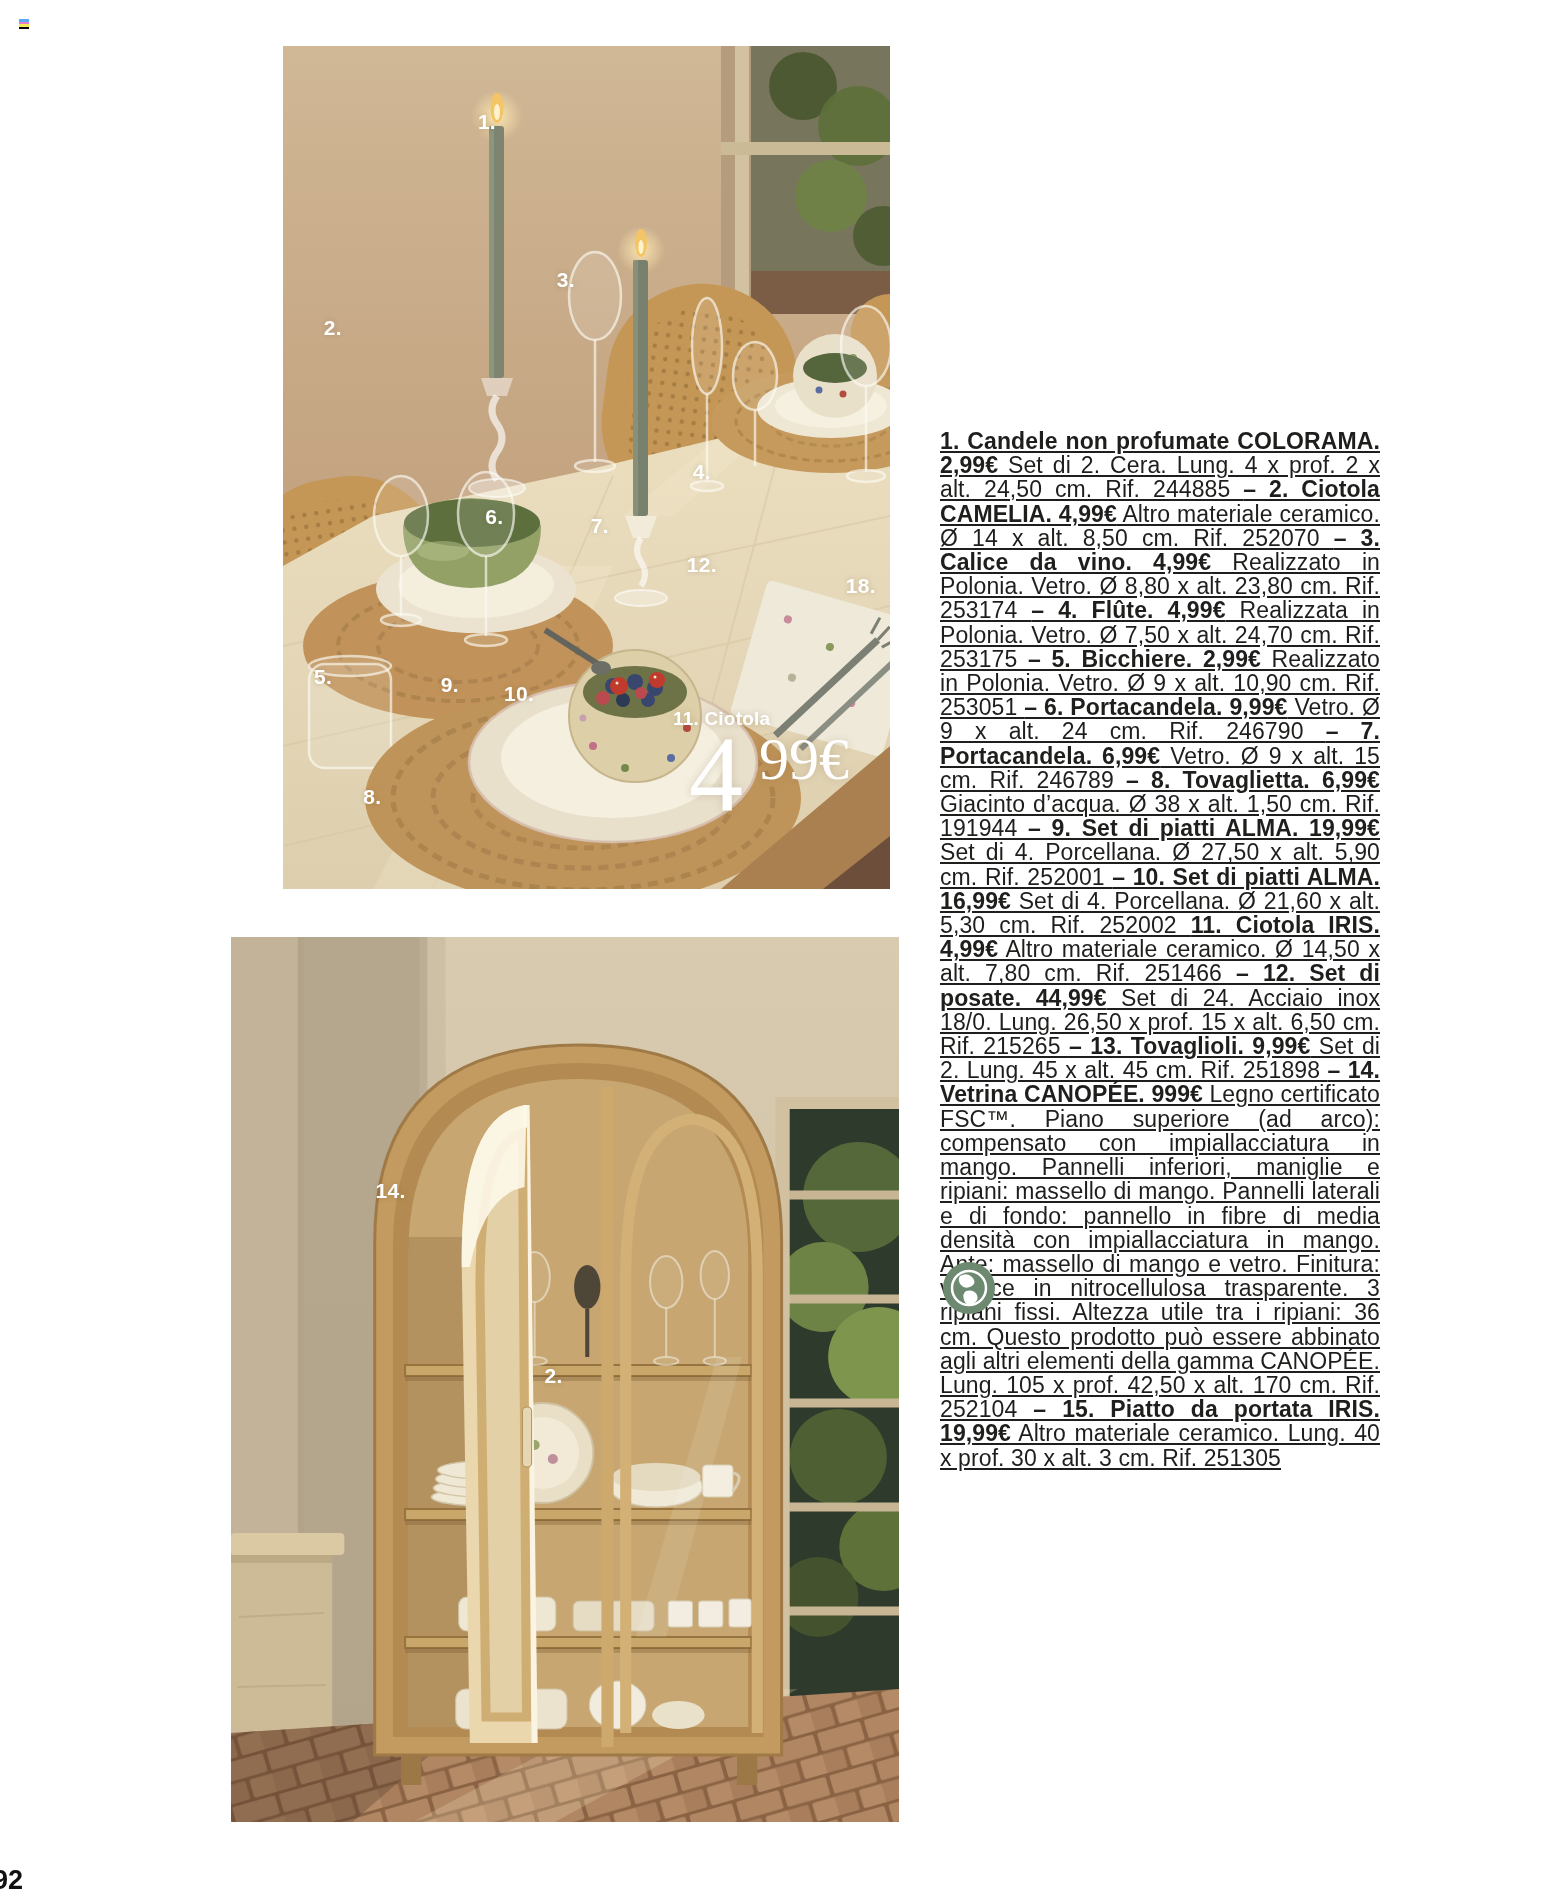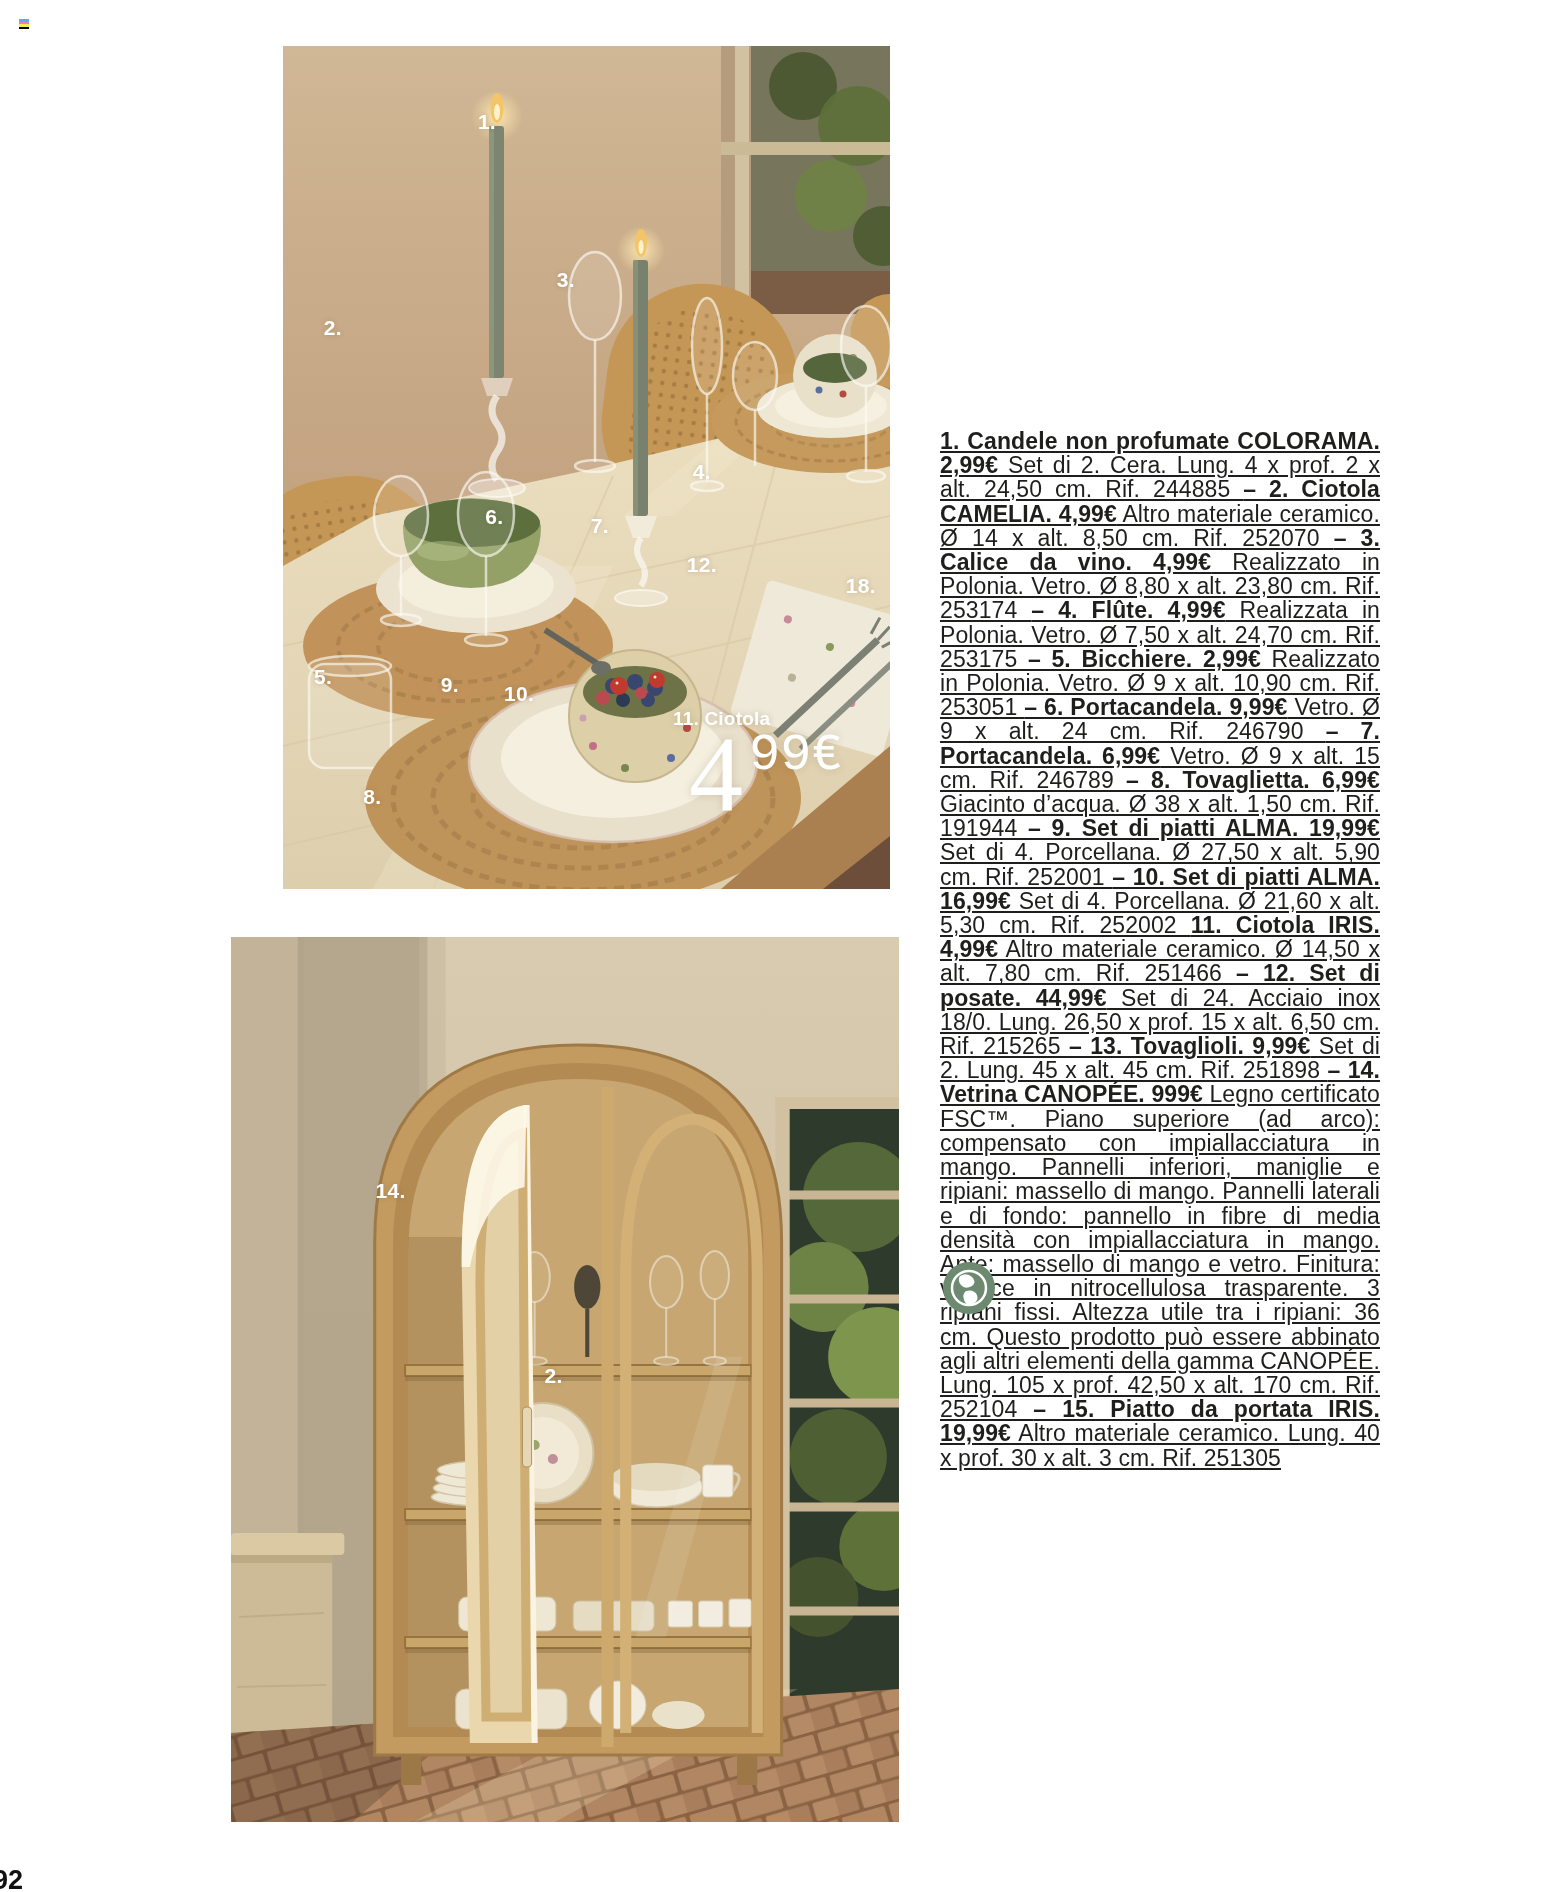--- a/index.html
+++ b/index.html
@@ -19,21 +19,21 @@
   
   .co{position:absolute;transform:translate(-50%,-50%);font-weight:700;font-size:21px;
       color:#fff;letter-spacing:.3px;text-shadow:0 0 5px rgba(90,70,40,.25);white-space:nowrap;}
 
   
   .price-tag{position:absolute;left:390px;top:650px;color:#fff;}
   .pt-label{font-weight:700;font-size:19px;letter-spacing:.2px;text-shadow:0 0 6px rgba(90,70,40,.25);margin-top:12px;}
   .price-line{display:flex;align-items:flex-start;margin-left:16px;margin-top:6px;
               font-family:"Liberation Serif","DejaVu Serif",serif;text-shadow:0 0 8px rgba(90,70,40,.2);}
   .p-int{font-size:108px;line-height:.72;}
-  .p-sup{font-size:52px;line-height:.78;margin-left:6px;font-family:Liberation Mono, monospace;}
+  .p-sup{font-size:60px;line-height:.78;margin-left:16px;}
 
   
   .desc{position:absolute;left:940px;top:429px;width:440px;
         font-size:23px;line-height:24.2px;text-align:justify;color:#1e1e1c;letter-spacing:.1px;text-decoration:underline;}
   .desc b{font-weight:700;}
 
   
   .eco{position:absolute;left:940px;top:1240px;width:440px;}
   .eco-icon{position:absolute;left:1px;top:20px;width:56px;height:56px;}
   .eco-text{margin-left:71px;width:369px;font-style:italic;font-weight:600;

